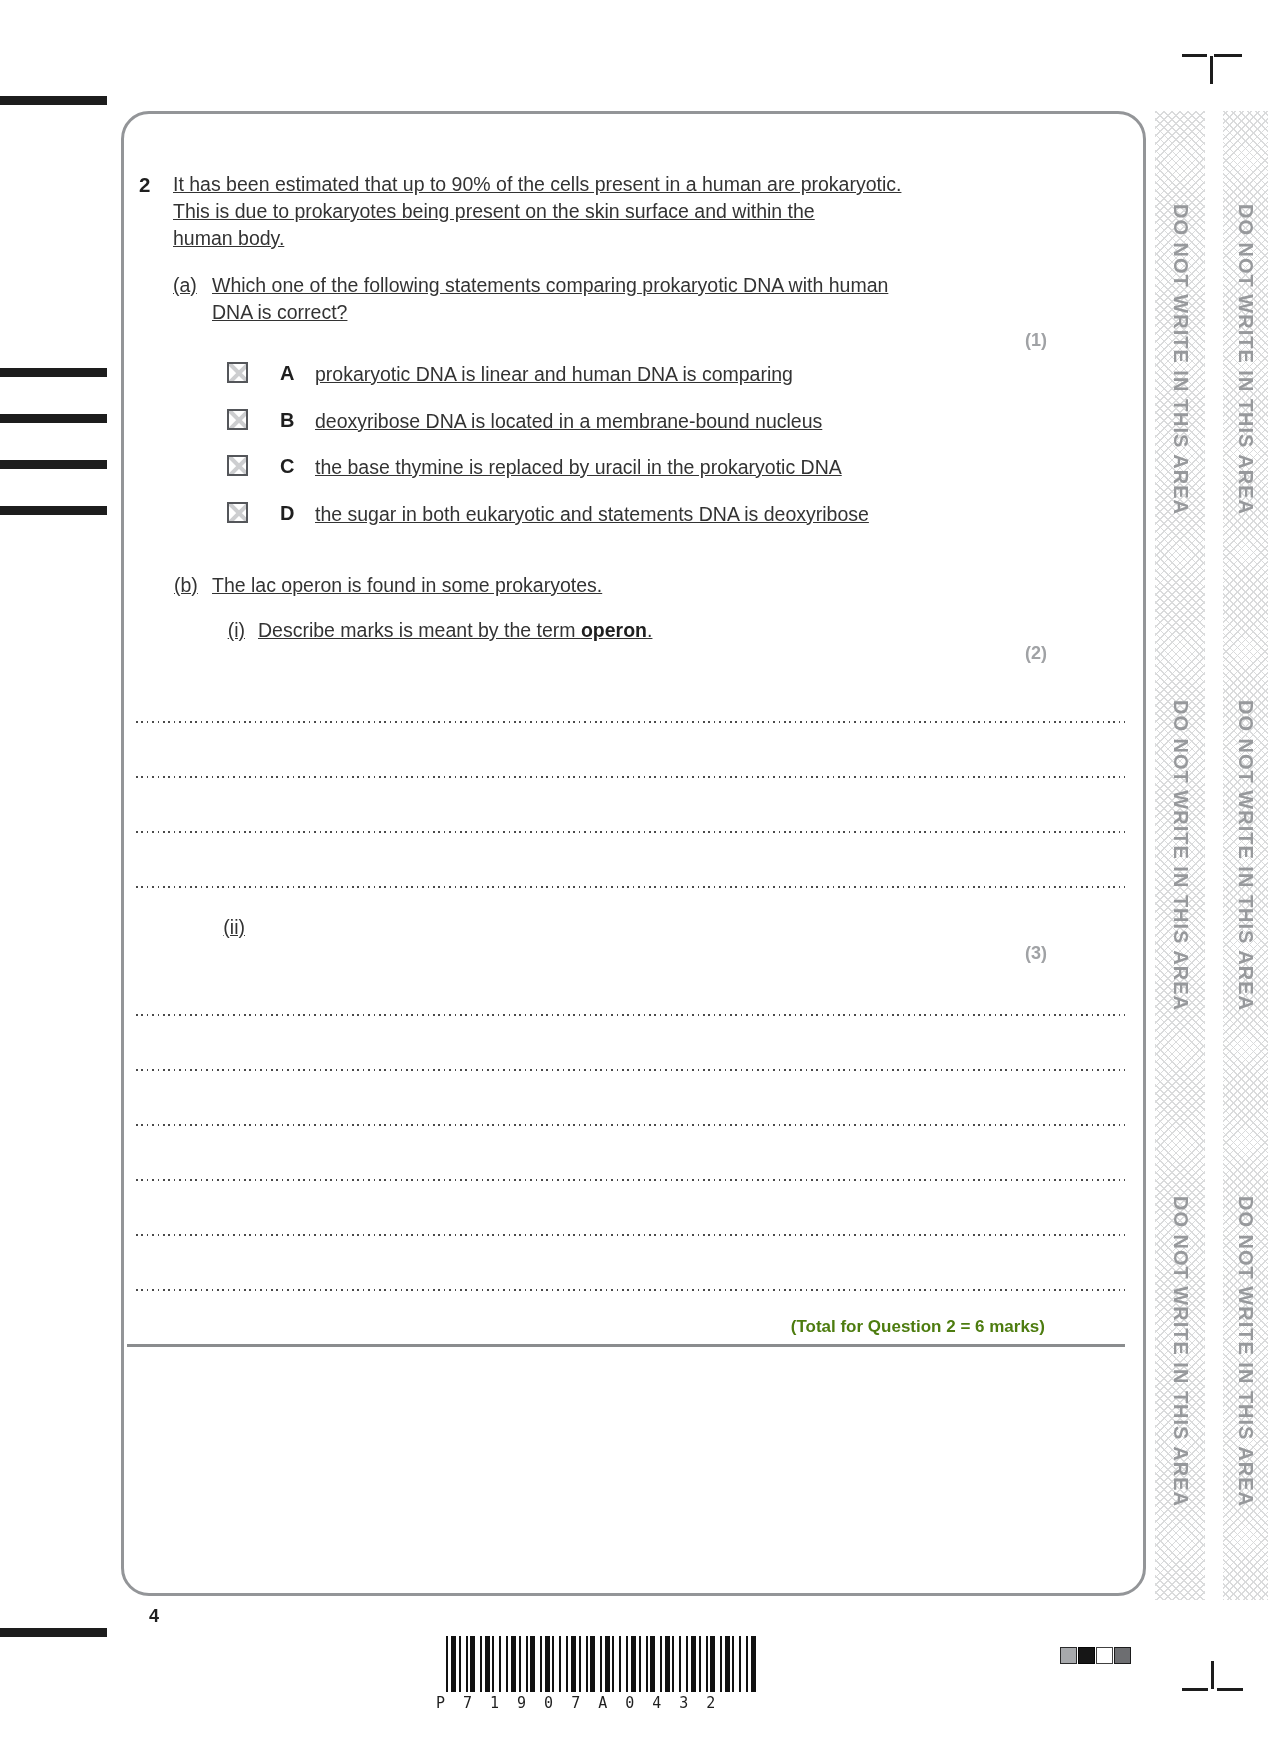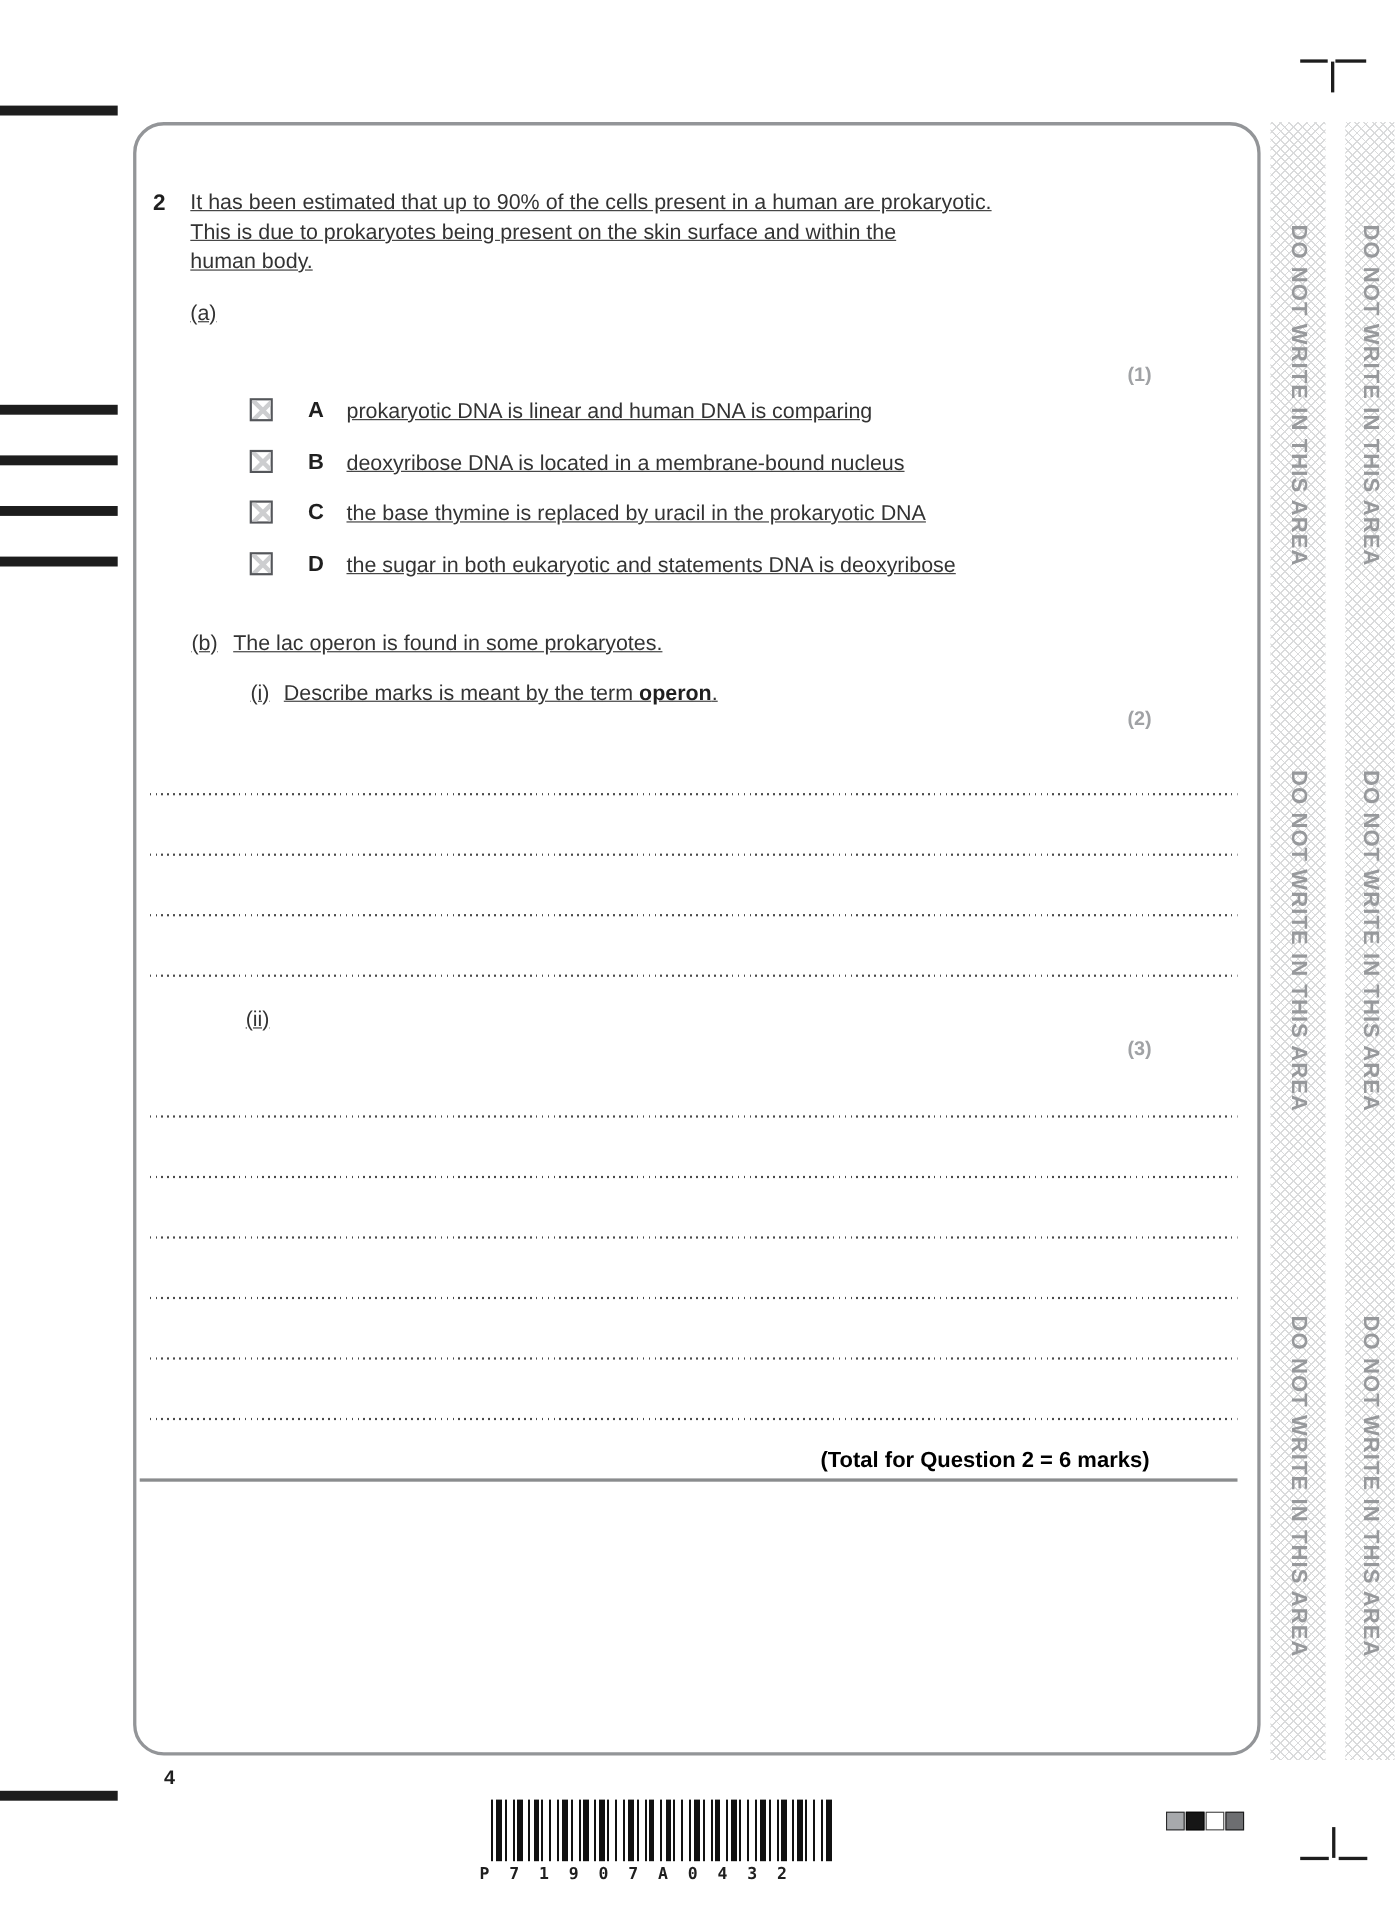--- a/index.html
+++ b/index.html
@@ -12,21 +12,21 @@
   .exam-box{
     position:absolute;left:121px;top:111px;width:1019px;height:1479px;
     border:3.5px solid var(--box-border,#939598);border-radius:28px;background:#fff;
   }
   
   .abs{position:absolute;white-space:nowrap;}
   .body-text{font-size:19.5px;line-height:27px;color:var(--ink,#333);text-decoration:underline;}
   .q-num{font-weight:bold;font-size:20.5px;color:#1f1f1f;}
   .opt-letter{font-weight:bold;font-size:20px;color:#1f1f1f;}
   .marks{font-weight:bold;font-size:18px;color:var(--marks-gray,#a0a2a5);}
-  .total-line{font-weight:bold;font-size:20px;color:#000000;}
+  .total-line{font-weight:bold;font-size:17px;color:#4d7c0f;}
   .bold{font-weight:bold;color:#1f1f1f;}
   
   .mc-checkbox{
     position:absolute;width:21px;height:21px;box-sizing:border-box;
     border:2px solid var(--checkbox-border,#54565a);background:#fff;overflow:hidden;
   }
   .mc-checkbox::before,.mc-checkbox::after{
     content:"";position:absolute;left:-3px;top:7px;width:26px;height:3.5px;
     background:var(--checkbox-x,#cdced0);
   }
@@ -63,21 +63,21 @@
       #111 20px 22px,#fff 22px 24px,
       #111 24px 29px,#fff 29px 34px,
       #111 34px 36px,#fff 36px 39px,
       #111 39px 44px,#fff 44px 46px,
       #111 46px 48px,#fff 48px 53px,
       #111 53px 55px,#fff 55px 60px);
   }
   .barcode-digits{
     position:absolute;left:436px;top:1694px;
     font-family:"DejaVu Sans Mono",monospace;font-size:15px;letter-spacing:18px;
-    color:#1f1f1f;white-space:nowrap;font-weight:bold;
+    color:#1f1f1f;white-space:nowrap;
   }
   .chip{position:absolute;width:17px;height:17px;border:1px solid rgba(0,0,0,.75);box-sizing:border-box;}
   
   .reg-bar{position:absolute;left:0;width:107px;height:9px;background:#1d1d1d;}
   .crop{position:absolute;background:#1d1d1d;}
 </style>
 </head>
 <body>
 
 <div id="page">
@@ -100,20 +100,24 @@
   <div class="exam-box"></div>
 
   <div class="abs q-num" style="left:139px;top:173px">2</div>
   <div class="abs body-text" style="left:173px;top:171px">
     <div>It has been estimated that up to 90% of the cells present in a human are prokaryotic.</div>
     <div>This is due to prokaryotes being present on the skin surface and within the</div>
     <div>human body.</div>
   </div>
 
   <div class="abs body-text" style="left:173px;top:272px">(a)</div>
+  <div class="abs body-text" style="left:212px;top:272px">
+    <div>Which one of the following statements comparing prokaryotic DNA with human</div>
+    <div>DNA is correct?</div>
+  </div>
   <div class="abs marks" style="top:330px;right:221px">(1)</div>
 
   <div class="abs" style="left:0;top:360px;width:1268px;height:26px">
     <span class="mc-checkbox" style="left:227px;top:2px"></span>
     <span class="abs opt-letter" style="left:280px;top:2px">A</span>
     <span class="abs body-text" style="left:315px;top:1px">prokaryotic DNA is linear and human DNA is comparing</span>
   </div>
   <div class="abs" style="left:0;top:407px;width:1268px;height:26px">
     <span class="mc-checkbox" style="left:227px;top:2px"></span>
     <span class="abs opt-letter" style="left:280px;top:2px">B</span>

